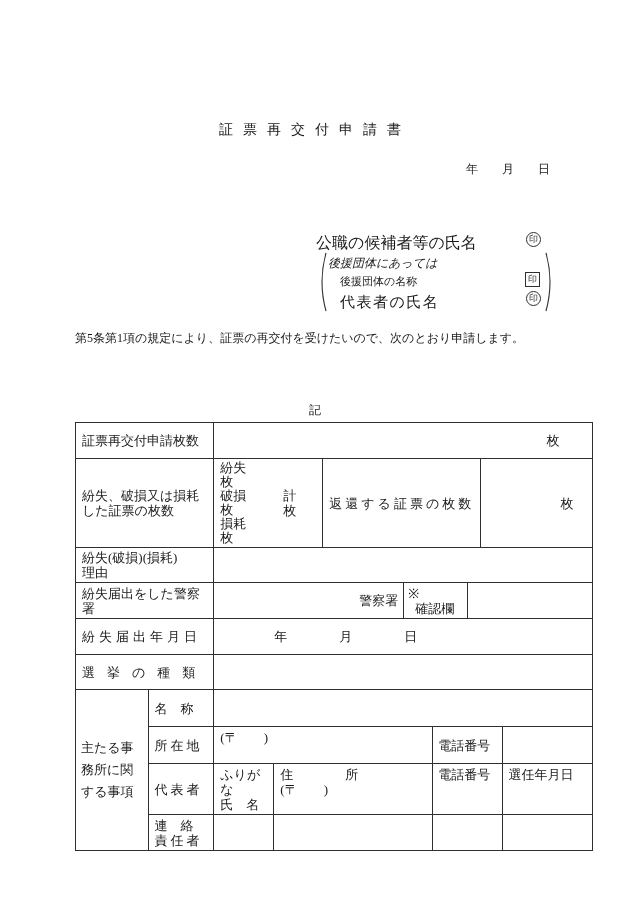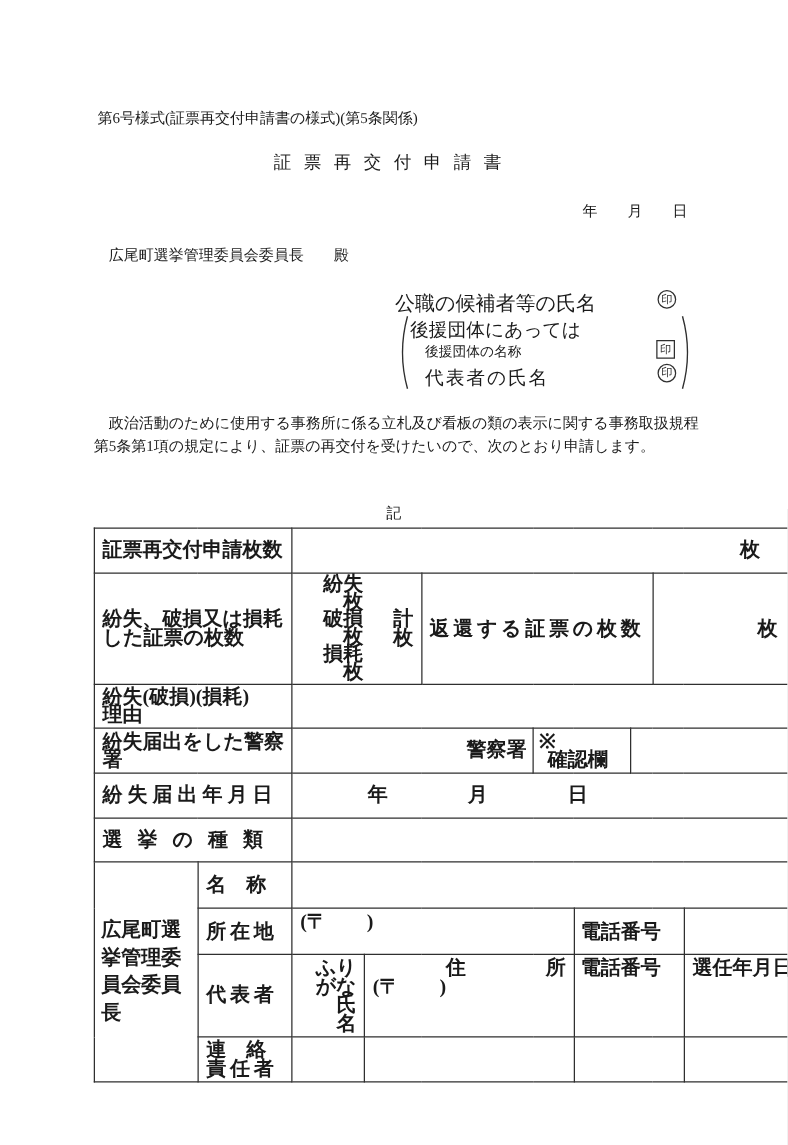--- a/index.html
+++ b/index.html
@@ -13,83 +13,78 @@
 
   
   .form-number { left:78px; top:86px; }
   .doc-title  { left:0; top:121px; width:630px; text-align:center; font-size:14px; letter-spacing:10px; }
   .date-line  { right:80px; top:161px; }
   .addressee-line { left:87px; top:196px; }
   .addressee-line .honorific { margin-left:24px; }
 
   
   .cand-label { left:316px; top:233px; font-size:16px; }
-  .grp-note   { left:328px; top:255px; font-size:15px; }
+  .grp-note   { left:328px; top:255px; font-size:12px;font-style:italic; }
   .grp-name   { left:340px; top:274px; font-size:11px; }
   .rep-name   { left:340px; top:293px; font-size:15px; letter-spacing:1.5px; }
   .seal { position:absolute; width:15px; height:15px; border:1px solid #2f2f2f;
           font-size:9px; line-height:13px; text-align:center; color:#2f2f2f; }
   .seal.round { border-radius:50%; }
   .seal-1 { left:526px; top:232px; }
   .seal-2 { left:525px; top:272px; }
   .seal-3 { left:526px; top:291px; }
   .paren  { position:absolute; }
 
   
   .body-par { left:75px; top:329px; width:492px; line-height:19px; white-space:normal; }
   .record-mark { left:0; top:402px; width:630px; text-align:center; }
 
   
   .form-table-wrap { position:absolute; left:75px; top:422px; }
   table { border-collapse:collapse; table-layout:fixed; }
-  th,td { border:1px solid #2f2f2f; font-weight:bold; text-align:left;
-          vertical-align:middle; padding:2px 6px; font-size:16px; line-height:15px; }
+  th,td { border:1px solid #2f2f2f; font-weight:normal; text-align:left;
+          vertical-align:middle; padding:2px 6px; font-size:13px; line-height:15px; }
   th { white-space:normal; }
   td.num-right { text-align:right; }
   .ls3 { letter-spacing:3px; }
   .ls4 { letter-spacing:4px; }
   .ls12 { letter-spacing:12px;margin-left:22px; }
   .vtop { vertical-align:top; padding-top:3px; }
   .office-head { word-break:break-all; white-space:normal; line-height:22px;
                  padding:2px 5px; text-align:left; }
-  .breakdown { display:flex; align-items:center;text-align:right; }
+  .breakdown { display:flex; align-items:center; }
   .breakdown .lines div { line-height:14px; }
   .breakdown .total { margin-left:8px; }
-  .center { text-align:right; }
+  .center { text-align:left; }
   .nowrap { white-space:nowrap; }
 </style>
 </head>
 <body>
 
 <div class="page">
 
-  <div class="abs form-number">第6号様式(証票再交付申請書の様式)(第5条関係)</div>
   <div class="abs doc-title">証票再交付申請書</div>
   <div class="abs date-line">年　　月　　日</div>
-  <div class="abs addressee-line">
-    <span>広尾町選挙管理委員会委員長</span><span class="honorific">殿</span>
-  </div>
 
   <div class="abs cand-label">公職の候補者等の氏名</div>
   <span class="seal round seal-1">印</span>
 
   <svg class="paren" style="left:316px;top:251px;" width="12" height="62" viewBox="0 0 12 62">
     <path d="M10,2 Q2,31 10,60" fill="none" stroke="#2f2f2f" stroke-width="1.1"></path>
   </svg>
   <div class="abs grp-note">後援団体にあっては</div>
   <div class="abs grp-name">後援団体の名称</div>
   <span class="seal seal-2">印</span>
   <div class="abs rep-name">代表者の氏名</div>
   <span class="seal round seal-3">印</span>
   <svg class="paren" style="left:544px;top:251px;" width="12" height="62" viewBox="0 0 12 62">
     <path d="M2,2 Q10,31 2,60" fill="none" stroke="#2f2f2f" stroke-width="1.1"></path>
   </svg>
 
   <div class="abs body-par">
-    <div>　政治活動のために使用する事務所に係る立札及び看板の類の表示に関する事務取扱規程</div>
     <div>第5条第1項の規定により、証票の再交付を受けたいので、次のとおり申請します。</div>
   </div>
   <div class="abs record-mark">記</div>
 
   <div class="form-table-wrap">
     <table>
       <colgroup>
         <col style="width:64px">
           <col style="width:58px">
           <col style="width:60px">
@@ -152,21 +147,21 @@
         <th colspan="2" class="ls4 nowrap" style="height:36px">紛失届出年月日</th>
         <td colspan="8" style="padding-left:60px">年　　　　月　　　　日</td>
       </tr>
 
       <tr>
         <th colspan="2" class="ls12 nowrap" style="height:35px">選挙の種類</th>
         <td colspan="8"></td>
       </tr>
 
       <tr>
-        <th rowspan="4" class="office-head">広尾町選挙管理委員会委員長</th>
+        <th rowspan="4" class="office-head">主たる事務所に関する事項</th>
         <th style="height:37px">名　称</th>
         <td colspan="8"></td>
       </tr>
 
       <tr>
         <th class="ls3" style="height:37px">所在地</th>
         <td colspan="4" class="vtop">(〒　　)</td>
         <td colspan="3" class="nowrap" style="padding-left:5px">電話番号</td>
         <td></td>
       </tr>

